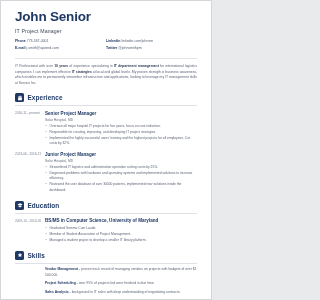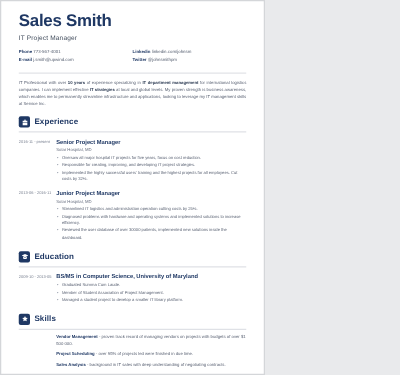--- a/index.html
+++ b/index.html
@@ -84,21 +84,21 @@
   .skill-spacer { width: 30px; flex: 0 0 30px; }
   .skill-text { flex: 1; color: #5b6374; }
   .skill-text b { color: #1f3864; }
 </style>
 </head>
 <body>
 
 <div id="page">
 
   <div>
-    <div class="name">Sales Smith</div>
+    <div class="name">John Senior</div>
     <div class="jobtitle">IT Project Manager</div>
 
     <div class="contacts">
       <div class="contact-col">
         <div class="contact-row">
           <b>Phone</b>
           <span>773-567-4001</span>
         </div>
         <div class="contact-row">
           <b>E-mail</b>

